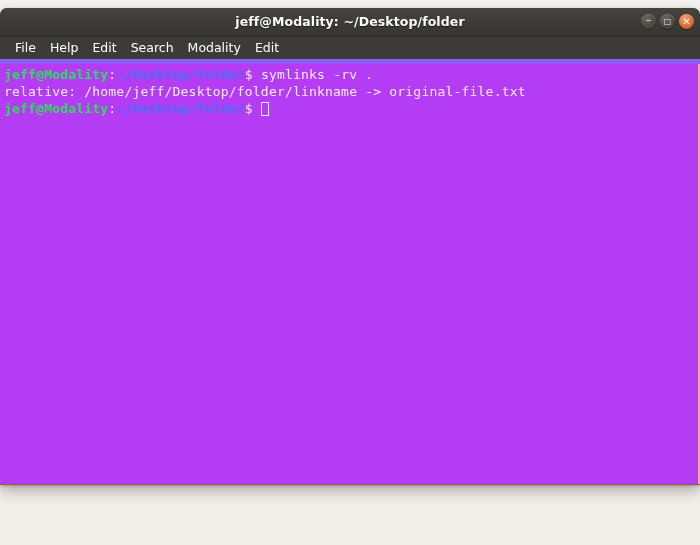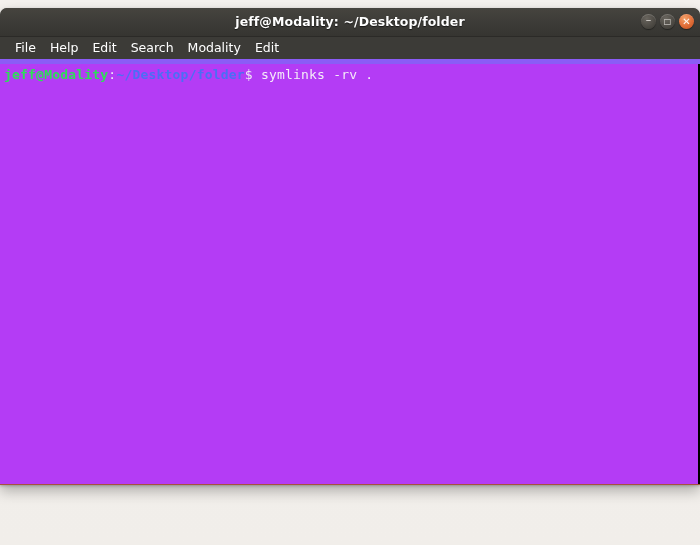--- a/index.html
+++ b/index.html
@@ -115,21 +115,21 @@
   #terminal {
     position: relative;
     height: 426px;
     background: #b43cf5;
     padding: 2px 0 0 4px;
     box-sizing: border-box;
     overflow: hidden;
     font-family: "DejaVu Sans Mono", monospace;
     font-size: 13px;
     line-height: 17px;
-    border-right: 2px solid #000000;
+    border-right: 2px solid #fca5a5;
   }
   .term-line {
     white-space: pre;
     color: #f0e8f6;
     letter-spacing: 0.2px;
     height: 17px;
   }
   .seg-user   { color: #2ddf57; font-weight: bold; }
   .seg-colon  { color: #f0e8f6; }
   .seg-path   { color: #4b6ef5; font-weight: bold; }
@@ -184,18 +184,20 @@
         <div class="menu-item">File</div>
         <div class="menu-item">Help</div>
         <div class="menu-item">Edit</div>
         <div class="menu-item">Search</div>
         <div class="menu-item">Modality</div>
         <div class="menu-item">Edit</div>
       </div>
 
     <div id="terminal">
         <div class="term-line"><span class="seg-user">jeff@Modality</span><span class="seg-colon">:</span><span class="seg-path">~/Desktop/folder</span><span class="seg-dollar">$ </span><span class="seg-cmd">symlinks -rv .</span></div>
+        <div class="term-line"><span class="seg-out">relative: /home/jeff/Desktop/folder/linkname -&gt; original-file.txt</span></div>
+        <div class="term-line"><span class="seg-user">jeff@Modality</span><span class="seg-colon">:</span><span class="seg-path">~/Desktop/folder</span><span class="seg-dollar">$ </span><span class="seg-cmd"></span><span class="cursor-block"></span></div>
       </div>
 
     <div id="window-bottom-edge"></div>
   </div>
 
 </div>
 
 </body></html>

